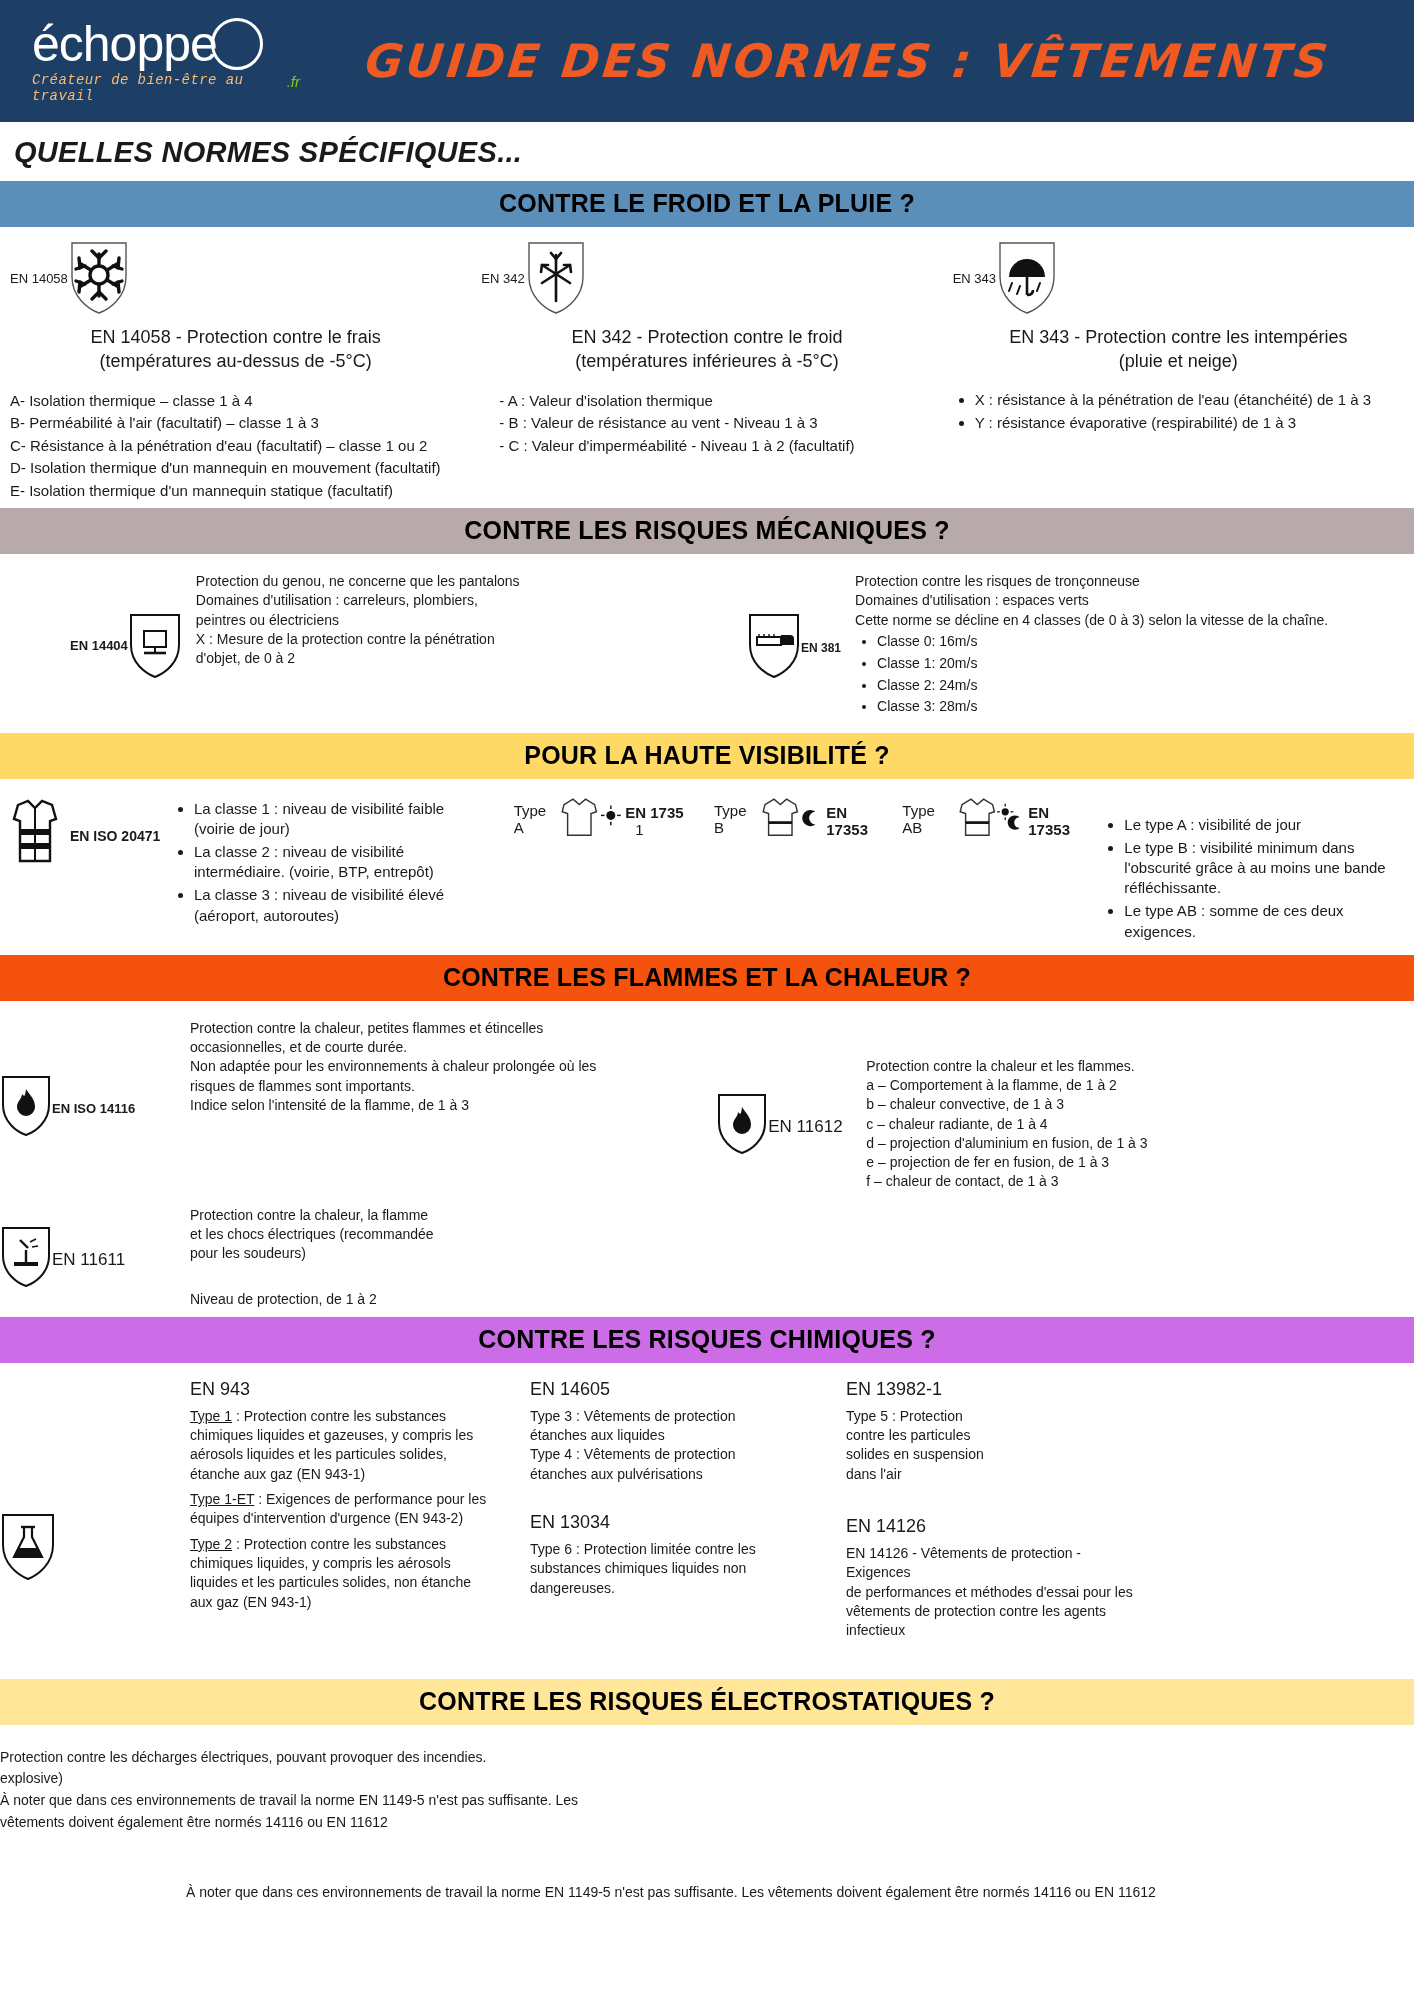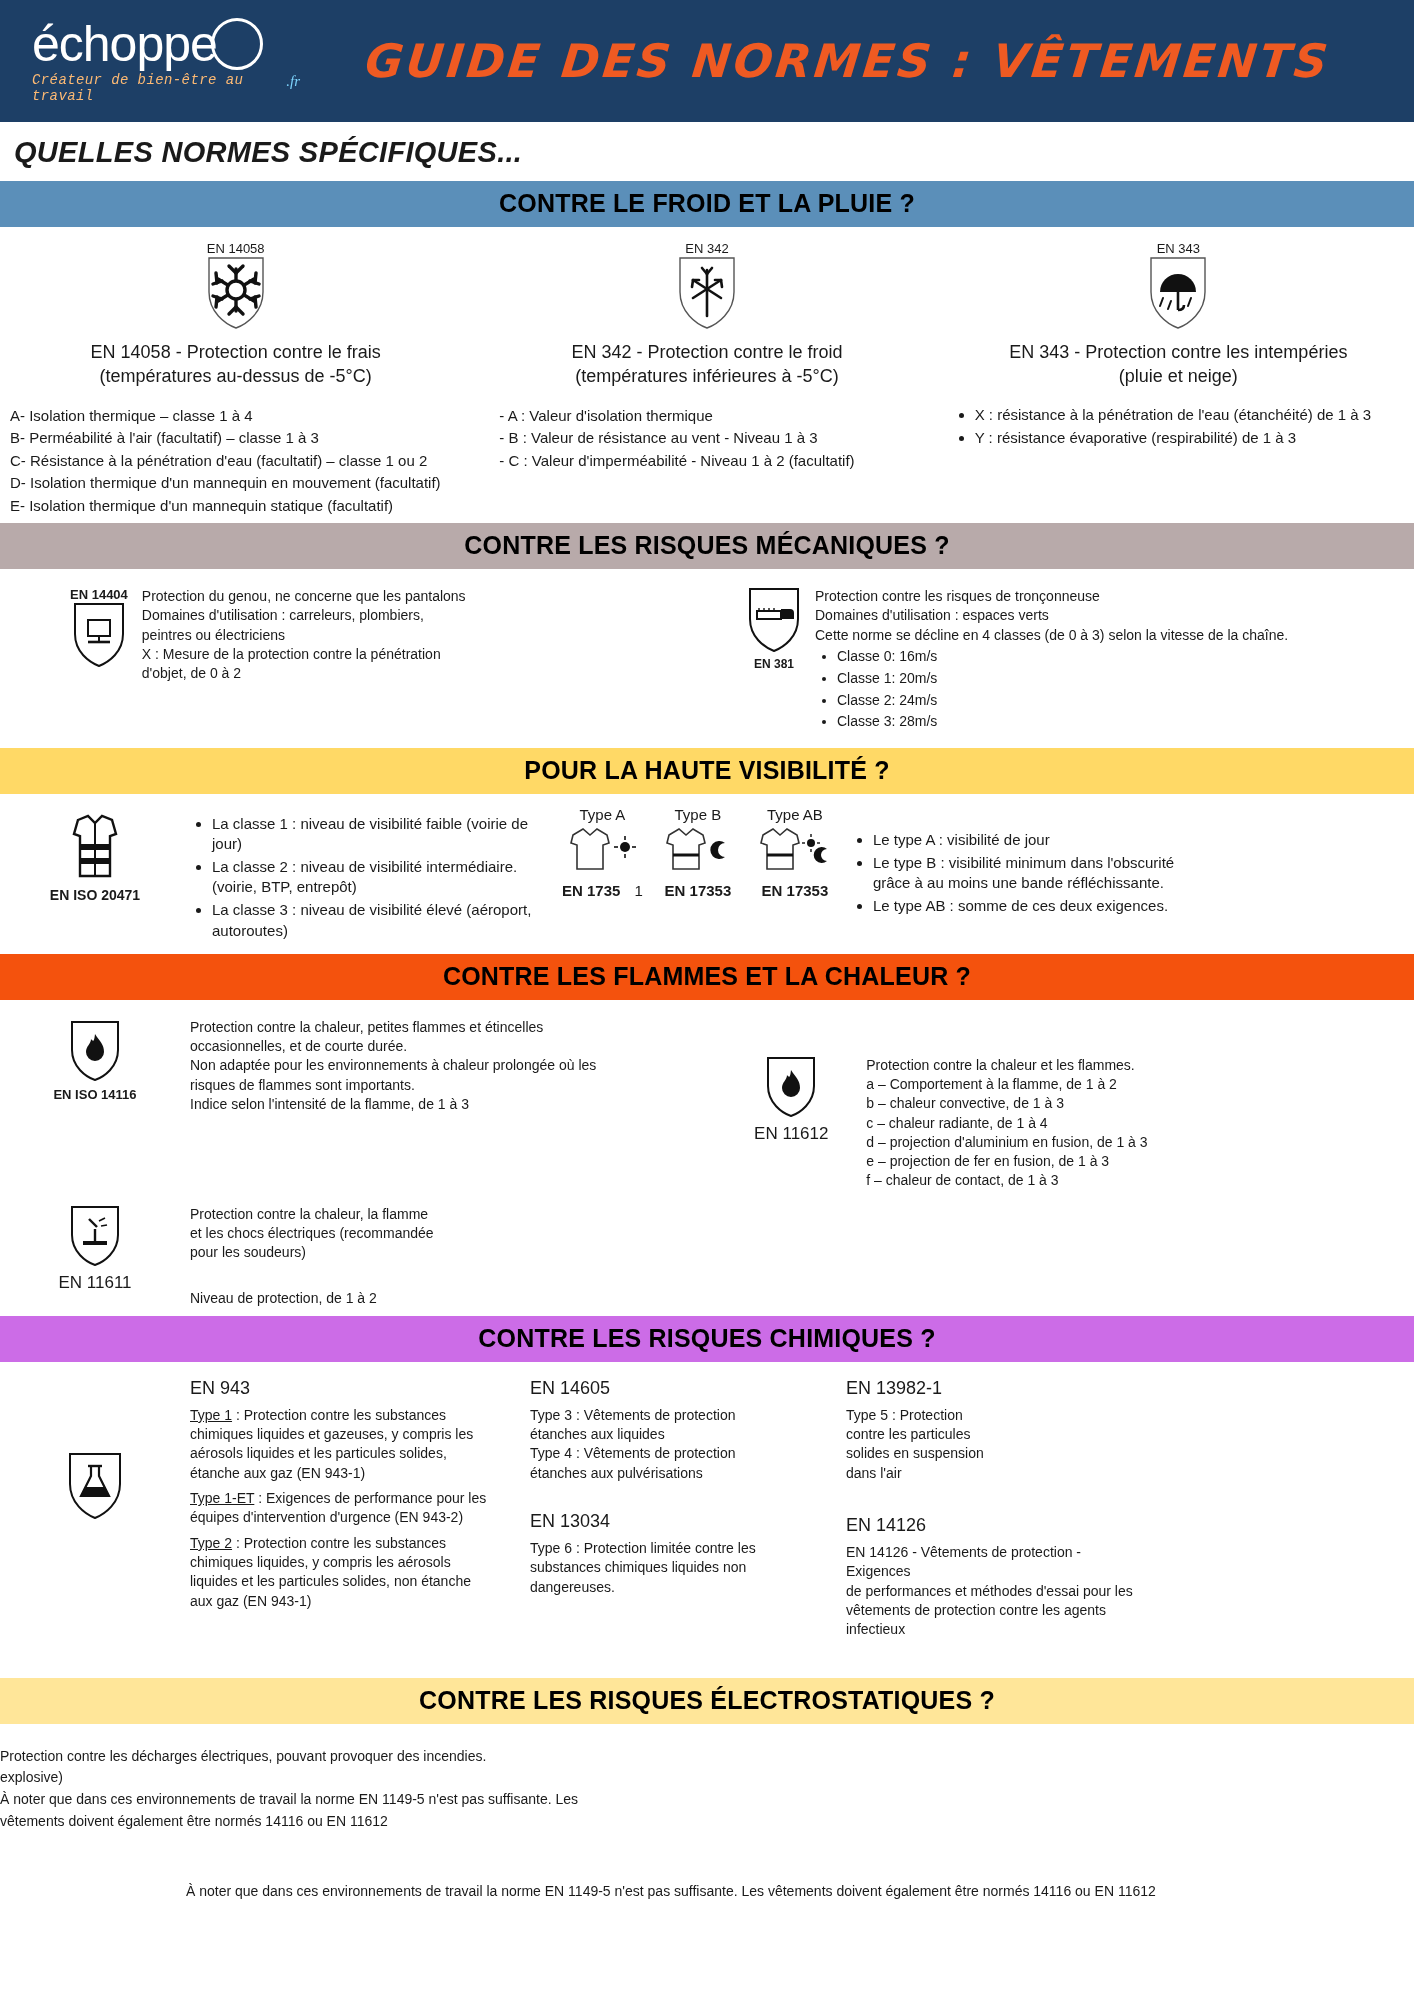--- a/index.html
+++ b/index.html
@@ -49,24 +49,24 @@
   }
   .logo-tag{
     font-family:Liberation Mono, monospace;
     font-style:italic;
     font-size:14px;
     color:#fdba74;
     margin-top:2px;
     letter-spacing:.4px;
   }
   .logo-fr{
-    font-family:Liberation Serif, serif;
+    font-family:Liberation Sans, sans-serif;
     font-style:italic;
     font-size:15px;
-    color:#7dd3fc;
+    color:#84cc16;
     position:absolute;
     right:2px;bottom:14px;
   }
   .guide-title{
     flex:1;
     text-align:center;
     color:#ef5a22;
     font-size:46px;
     font-weight:bold;
     font-style:italic;
@@ -105,21 +105,21 @@
   .sec{position:relative;}
   .row{display:flex;}
   .txt-sm{font-size:14px;line-height:1.38;}
   .center{}
   ul.bul{margin:0;padding-left:22px;}
   ul.bul li{margin-bottom:3px;font-size:15px;line-height:1.34;}
   .u{text-decoration:underline;}
 
   
   .shield{display:block;}
-  .pic{display:flex;flex-direction:column;align-items:center;}
+  .pic{display:flex;flex-direction:row;align-items:center;}
 
   
   .cold-body{display:flex;padding:14px 0 6px 0;}
   .cold-col{flex:1;padding:0 10px;}
   .cold-head{font-size:18px;text-align:center;line-height:1.35;margin-top:10px;}
   .cold-list{margin-top:16px;font-size:15px;line-height:1.5;}
 
   
   .mech-body{display:flex;padding:18px 0 14px 0;}
   .mech-col{flex:1;display:flex;gap:14px;padding-left:70px;}

